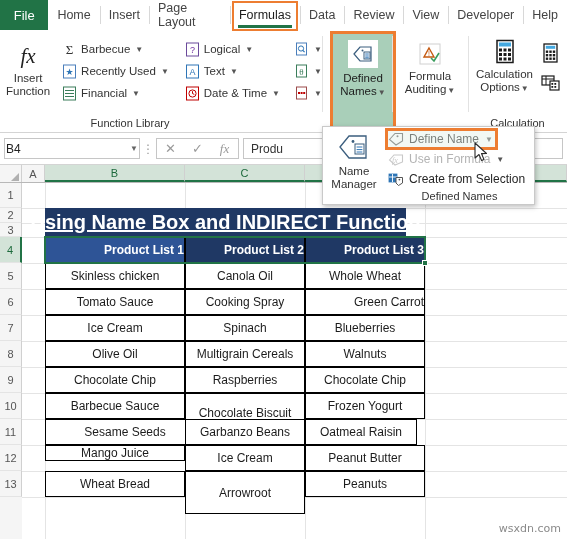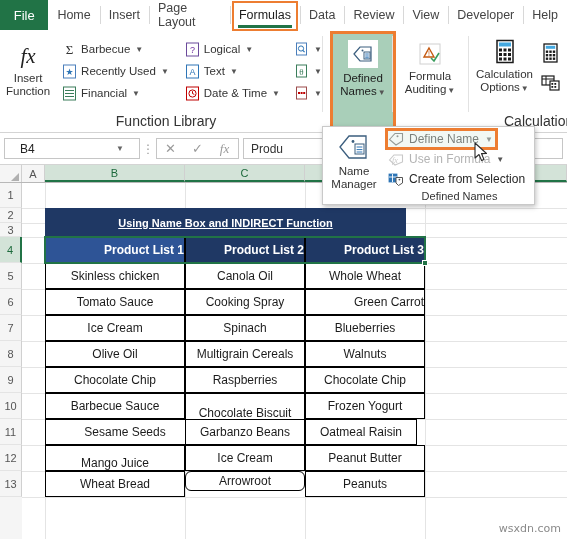--- a/index.html
+++ b/index.html
@@ -84,24 +84,23 @@
     position: absolute;
     left: 0; top: 6px; bottom: 20px;
     width: 1px;
     background: #e2e2e2;
   }
   .rgroup-label {
     position: absolute;
     bottom: 3px;
     left: 0; right: 0;
     text-align: center;
-    font-size: 14px;
+    font-size: 11px;
     color: #333333;
     white-space: nowrap;
-    margin-left: 36px;
   }
   .rgroup-body { display: flex; align-items: flex-start; }
 
   
   .bigbtn {
     width: 62px;
     display: flex;
     flex-direction: column;
     align-items: center;
     padding: 3px 2px 0;
@@ -223,21 +222,21 @@
     border-bottom: 1px solid #d4d4d4;
     position: relative;
     z-index: 3;
   }
   .namebox {
     width: 136px; height: 21px;
     border: 1px solid #c6c6c6;
     display: flex;
     align-items: center;
     justify-content: space-between;
-    padding: 0 15px;
+    padding: 0 1px;
     font-size: 12px;
     color: #222;
     background: #fff;
   }
   .nb-chev { font-size: 8px; color: #666; }
   .dots { width: 16px; text-align: center; color: #9a9a9a; font-size: 12px; letter-spacing: 0; }
   .fb-icons {
     display: flex;
     align-items: center;
     height: 21px;
@@ -330,21 +329,21 @@
   
   .banner {
     position: absolute;
     background: #1f3864;
     display: flex;
     align-items: center;
     justify-content: center;
   }
   .banner span {
     color: #ffffff;
-    font-size: 11px;
+    font-size: 20px;
     font-weight: bold;
     text-decoration: underline;
     white-space: nowrap;
   }
   .thead-cell {
     position: absolute;
     background: #1f3864;
     border: 1px solid #000000;
     display: flex;
     align-items: center;
@@ -830,34 +829,34 @@
       <div class="tcell" style="left:23px; top:236px; width:160px; height:26px;">
           <span>Sesame Seeds</span>
         </div>
       <div class="tcell" style="left:163px; top:236px; width:120px; height:26px;">
           <span>Garbanzo Beans</span>
         </div>
       <div class="tcell" style="left:283px; top:236px; width:112px; height:26px;">
           <span>Oatmeal Raisin</span>
         </div>
 
-      <div class="tcell" style="left:23px; top:262px; width:140px; height:26px;align-items:flex-end;">
+      <div class="tcell" style="left:23px; top:262px; width:140px; height:16px;">
           <span>Mango Juice</span>
         </div>
       <div class="tcell" style="left:163px; top:262px; width:120px; height:26px;">
           <span>Ice Cream</span>
         </div>
       <div class="tcell" style="left:283px; top:262px; width:120px; height:26px;">
           <span>Peanut Butter</span>
         </div>
 
       <div class="tcell" style="left:23px; top:288px; width:140px; height:26px;">
           <span>Wheat Bread</span>
         </div>
-      <div class="tcell" style="left:163px; top:288px; width:120px; height:20px;border-radius:6px;">
+      <div class="tcell" style="left:163px; top:288px; width:120px; height:43px;">
           <span>Arrowroot</span>
         </div>
       <div class="tcell" style="left:283px; top:288px; width:120px; height:26px;">
           <span>Peanuts</span>
         </div>
     </div>
   </div>
 </div>
 
 <div class="dropdown">

